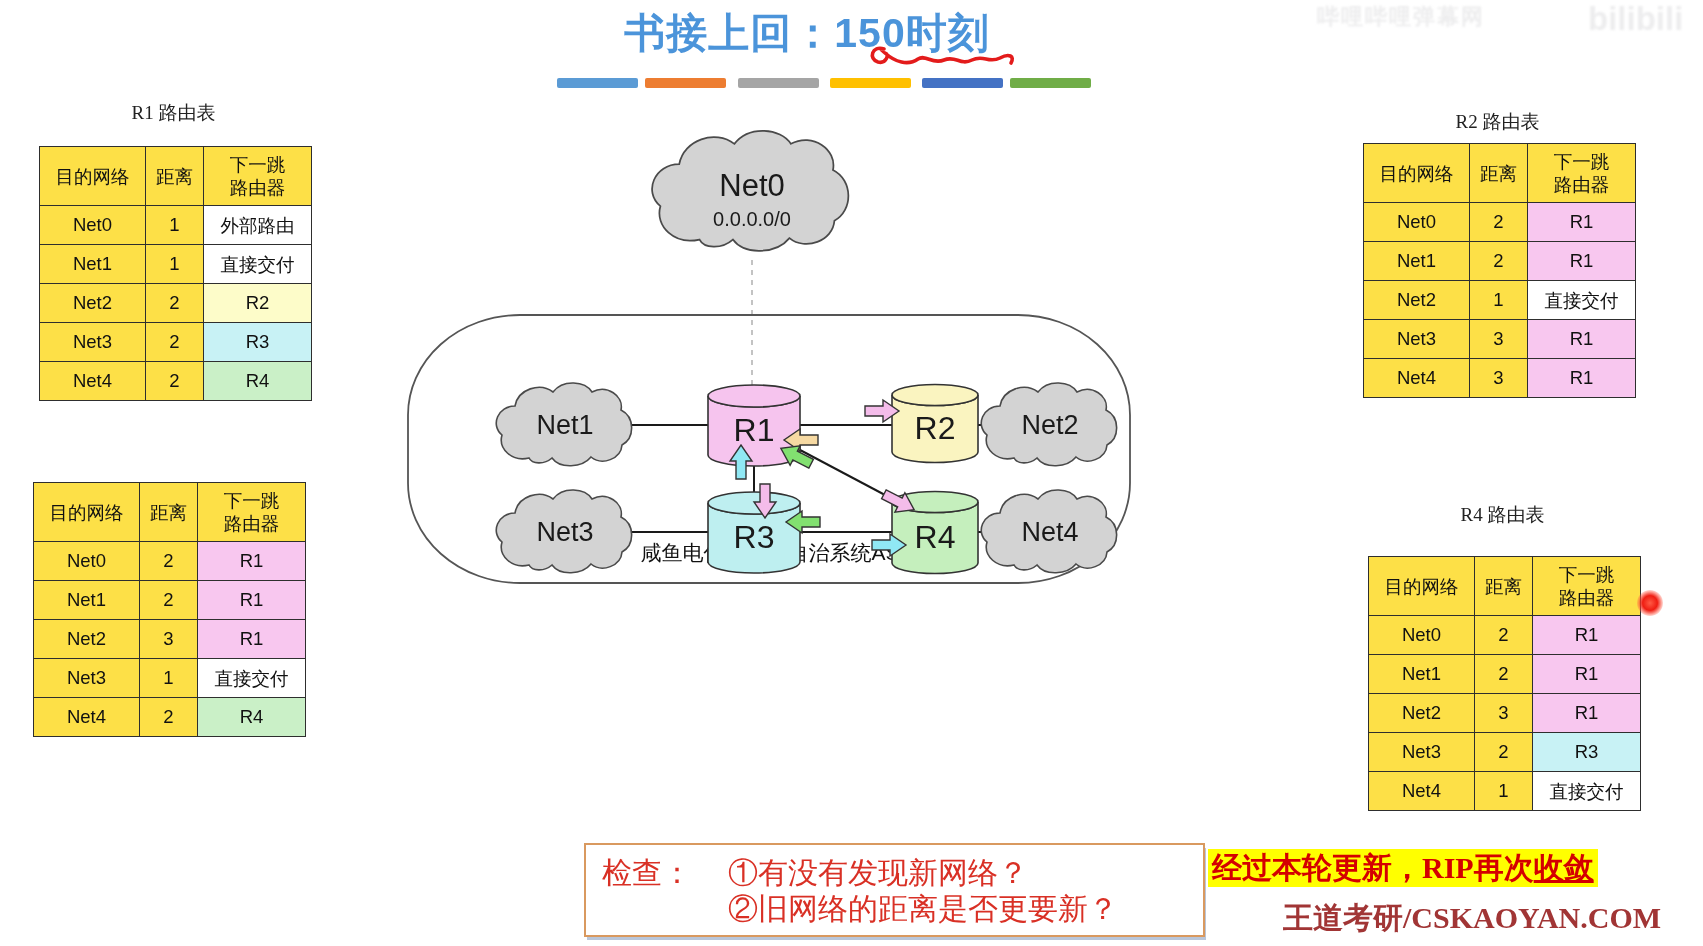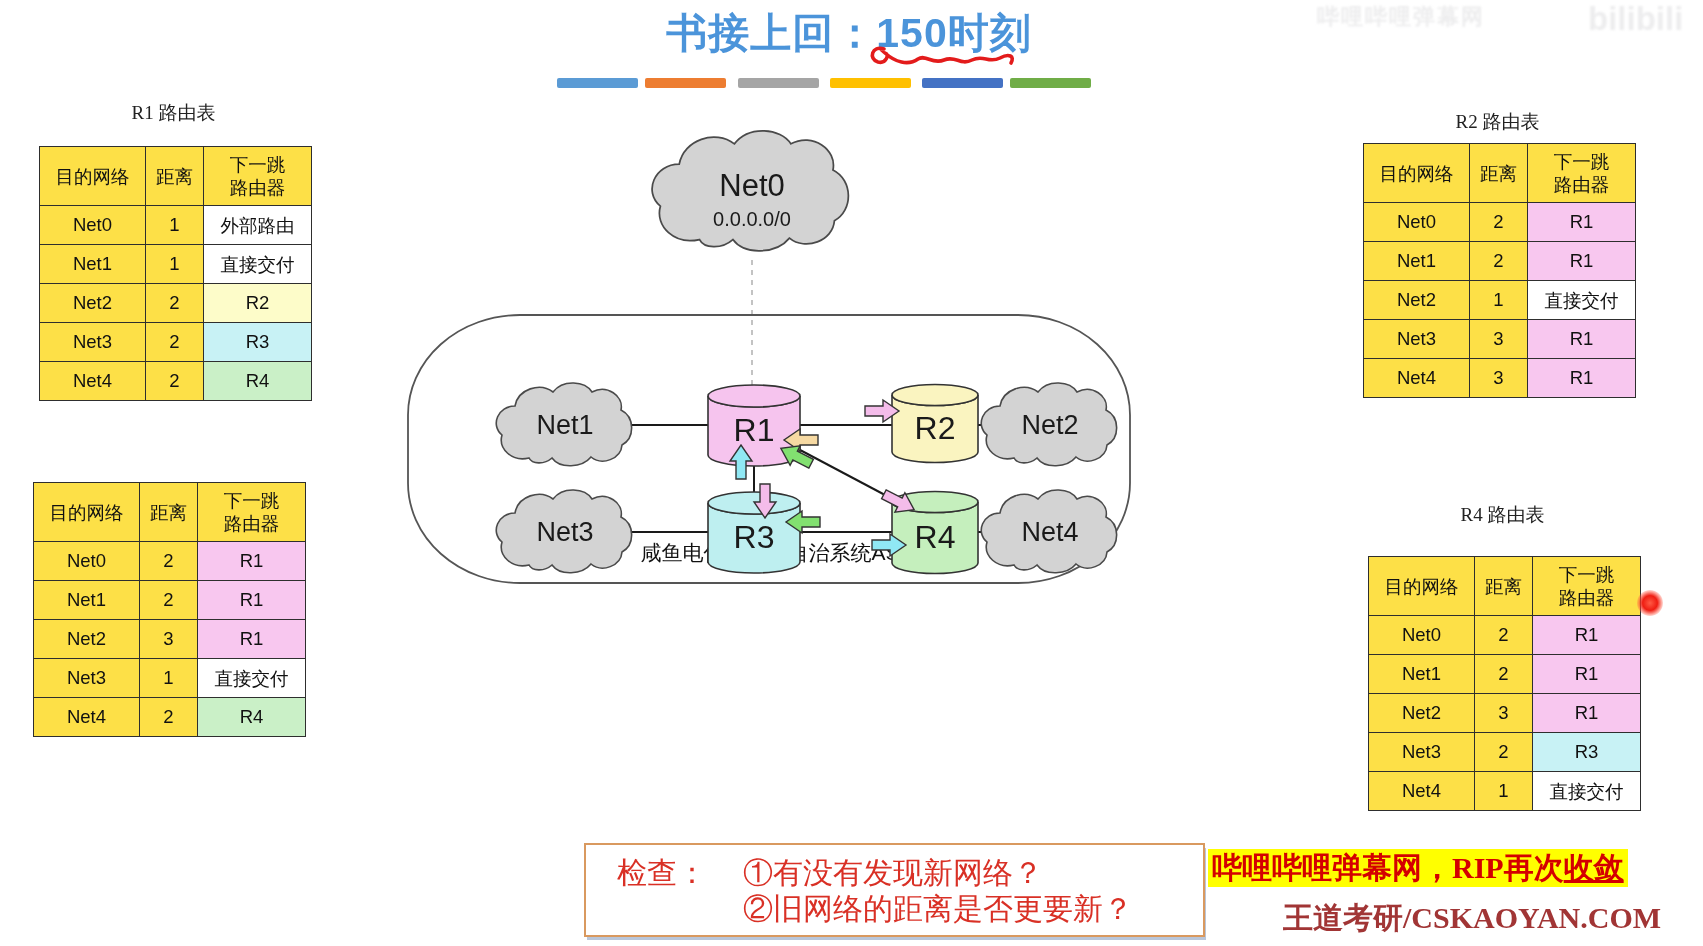--- a/index.html
+++ b/index.html
@@ -1,20 +1,20 @@
 <!DOCTYPE html>
 <html><head>
 <meta charset="utf-8">
 <style>
   html,body{margin:0;padding:0;}
   .stage{position:relative;width:1703px;height:946px;background:#ffffff;overflow:hidden;
          font-family:"Liberation Sans", sans-serif;}
 
   
-  .main-title{position:absolute;left:589px;top:6px;width:520px;text-align:center;
+  .main-title{position:absolute;left:547px;top:6px;width:520px;text-align:center;
               font-family:"Liberation Serif", serif;font-weight:bold;font-size:41px;
               color:#4B94DA;letter-spacing:1px;white-space:nowrap;}
   .main-title .hl{font-family:"Liberation Sans", sans-serif;}
   .squiggle{position:absolute;left:866px;top:42px;}
 
   
   .bar{position:absolute;top:78px;height:10px;width:81px;border-radius:2px;}
 
   
   .wm{position:absolute;top:2px;color:#EDEDEE;filter:blur(0.8px);white-space:nowrap;}
@@ -37,21 +37,21 @@
   
   .diagram{position:absolute;left:400px;top:110px;}
 
   
   .laser{position:absolute;left:1637px;top:590px;width:26px;height:26px;border-radius:50%;
          background:radial-gradient(circle,#ff5a45 0%,#ef1d12 40%,rgba(255,80,60,.5) 62%,rgba(255,90,70,0) 78%);}
 
   
   .check-box{position:absolute;left:584px;top:843px;width:621px;height:94px;box-sizing:border-box;
              border:2px solid #D9995F;background:#fff;display:flex;align-items:flex-start;
-             padding:10px 0 0 31px;box-shadow:2px 4px 0 -1px #b9c6da;
+             padding:10px 0 0 16px;box-shadow:2px 4px 0 -1px #b9c6da;
              font-family:"Liberation Serif", serif;color:#D93025;font-size:30px;line-height:36px;}
   .check-label{margin-right:36px;white-space:nowrap;}
   .check-items div{white-space:nowrap;}
   .note{position:absolute;left:1208px;top:849px;background:#FFFF00;color:#D40000;
         font-family:"Liberation Serif", serif;font-weight:bold;font-size:30px;line-height:38px;
         padding:0 4px;white-space:nowrap;}
   .note .u{text-decoration:underline;}
   .brand{position:absolute;left:1283px;top:898px;color:#A13535;font-size:30px;font-weight:bold;
          font-family:"Liberation Serif", serif;white-space:nowrap;text-align:right;}
 </style>
@@ -302,17 +302,17 @@
   <div class="laser"></div>
 
   <div class="check-box">
     <div class="check-label">检查：</div>
     <div class="check-items">
       <div>①有没有发现新网络？</div>
       <div>②旧网络的距离是否更要新？</div>
     </div>
   </div>
 
-  <div class="note"><span>哔哩哔哩弹幕网，RIP再次</span><span class="u">收敛</span></div>
+  <div class="note"><span>经过本轮更新，RIP再次</span><span class="u">收敛</span></div>
 
   <div class="brand">王道考研/CSKAOYAN.COM</div>
 
 </div>
 
 </body></html>

